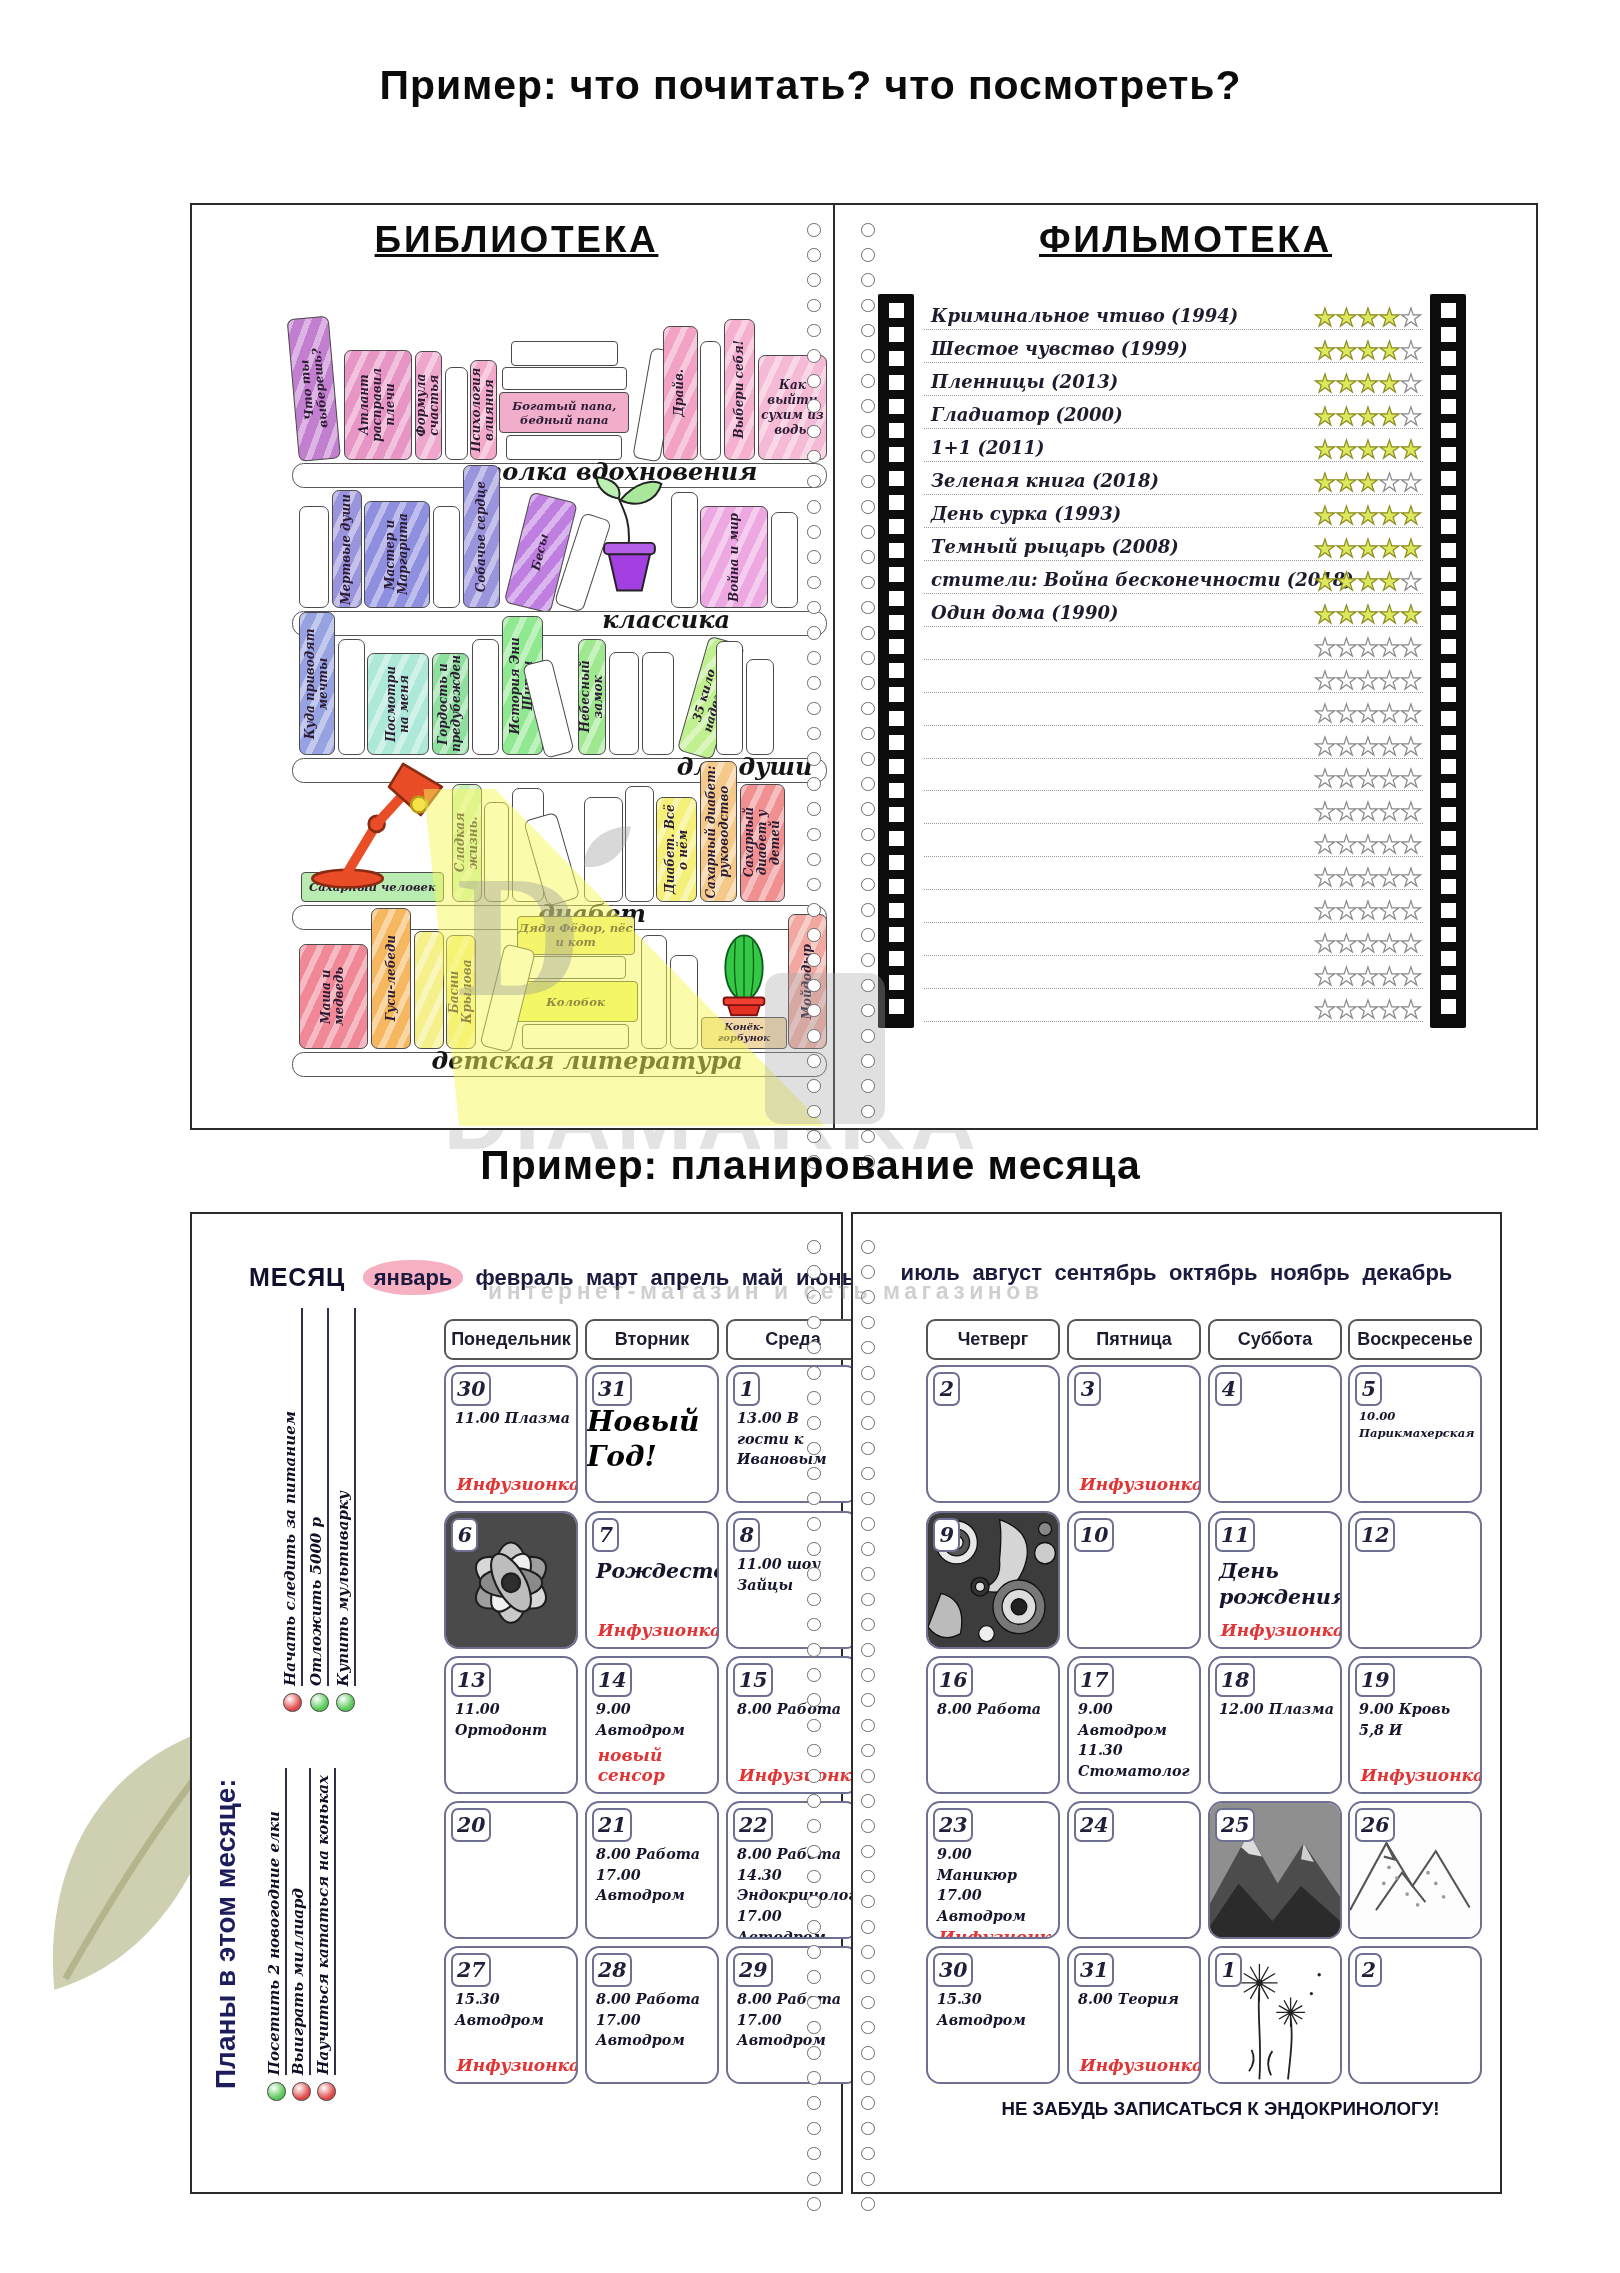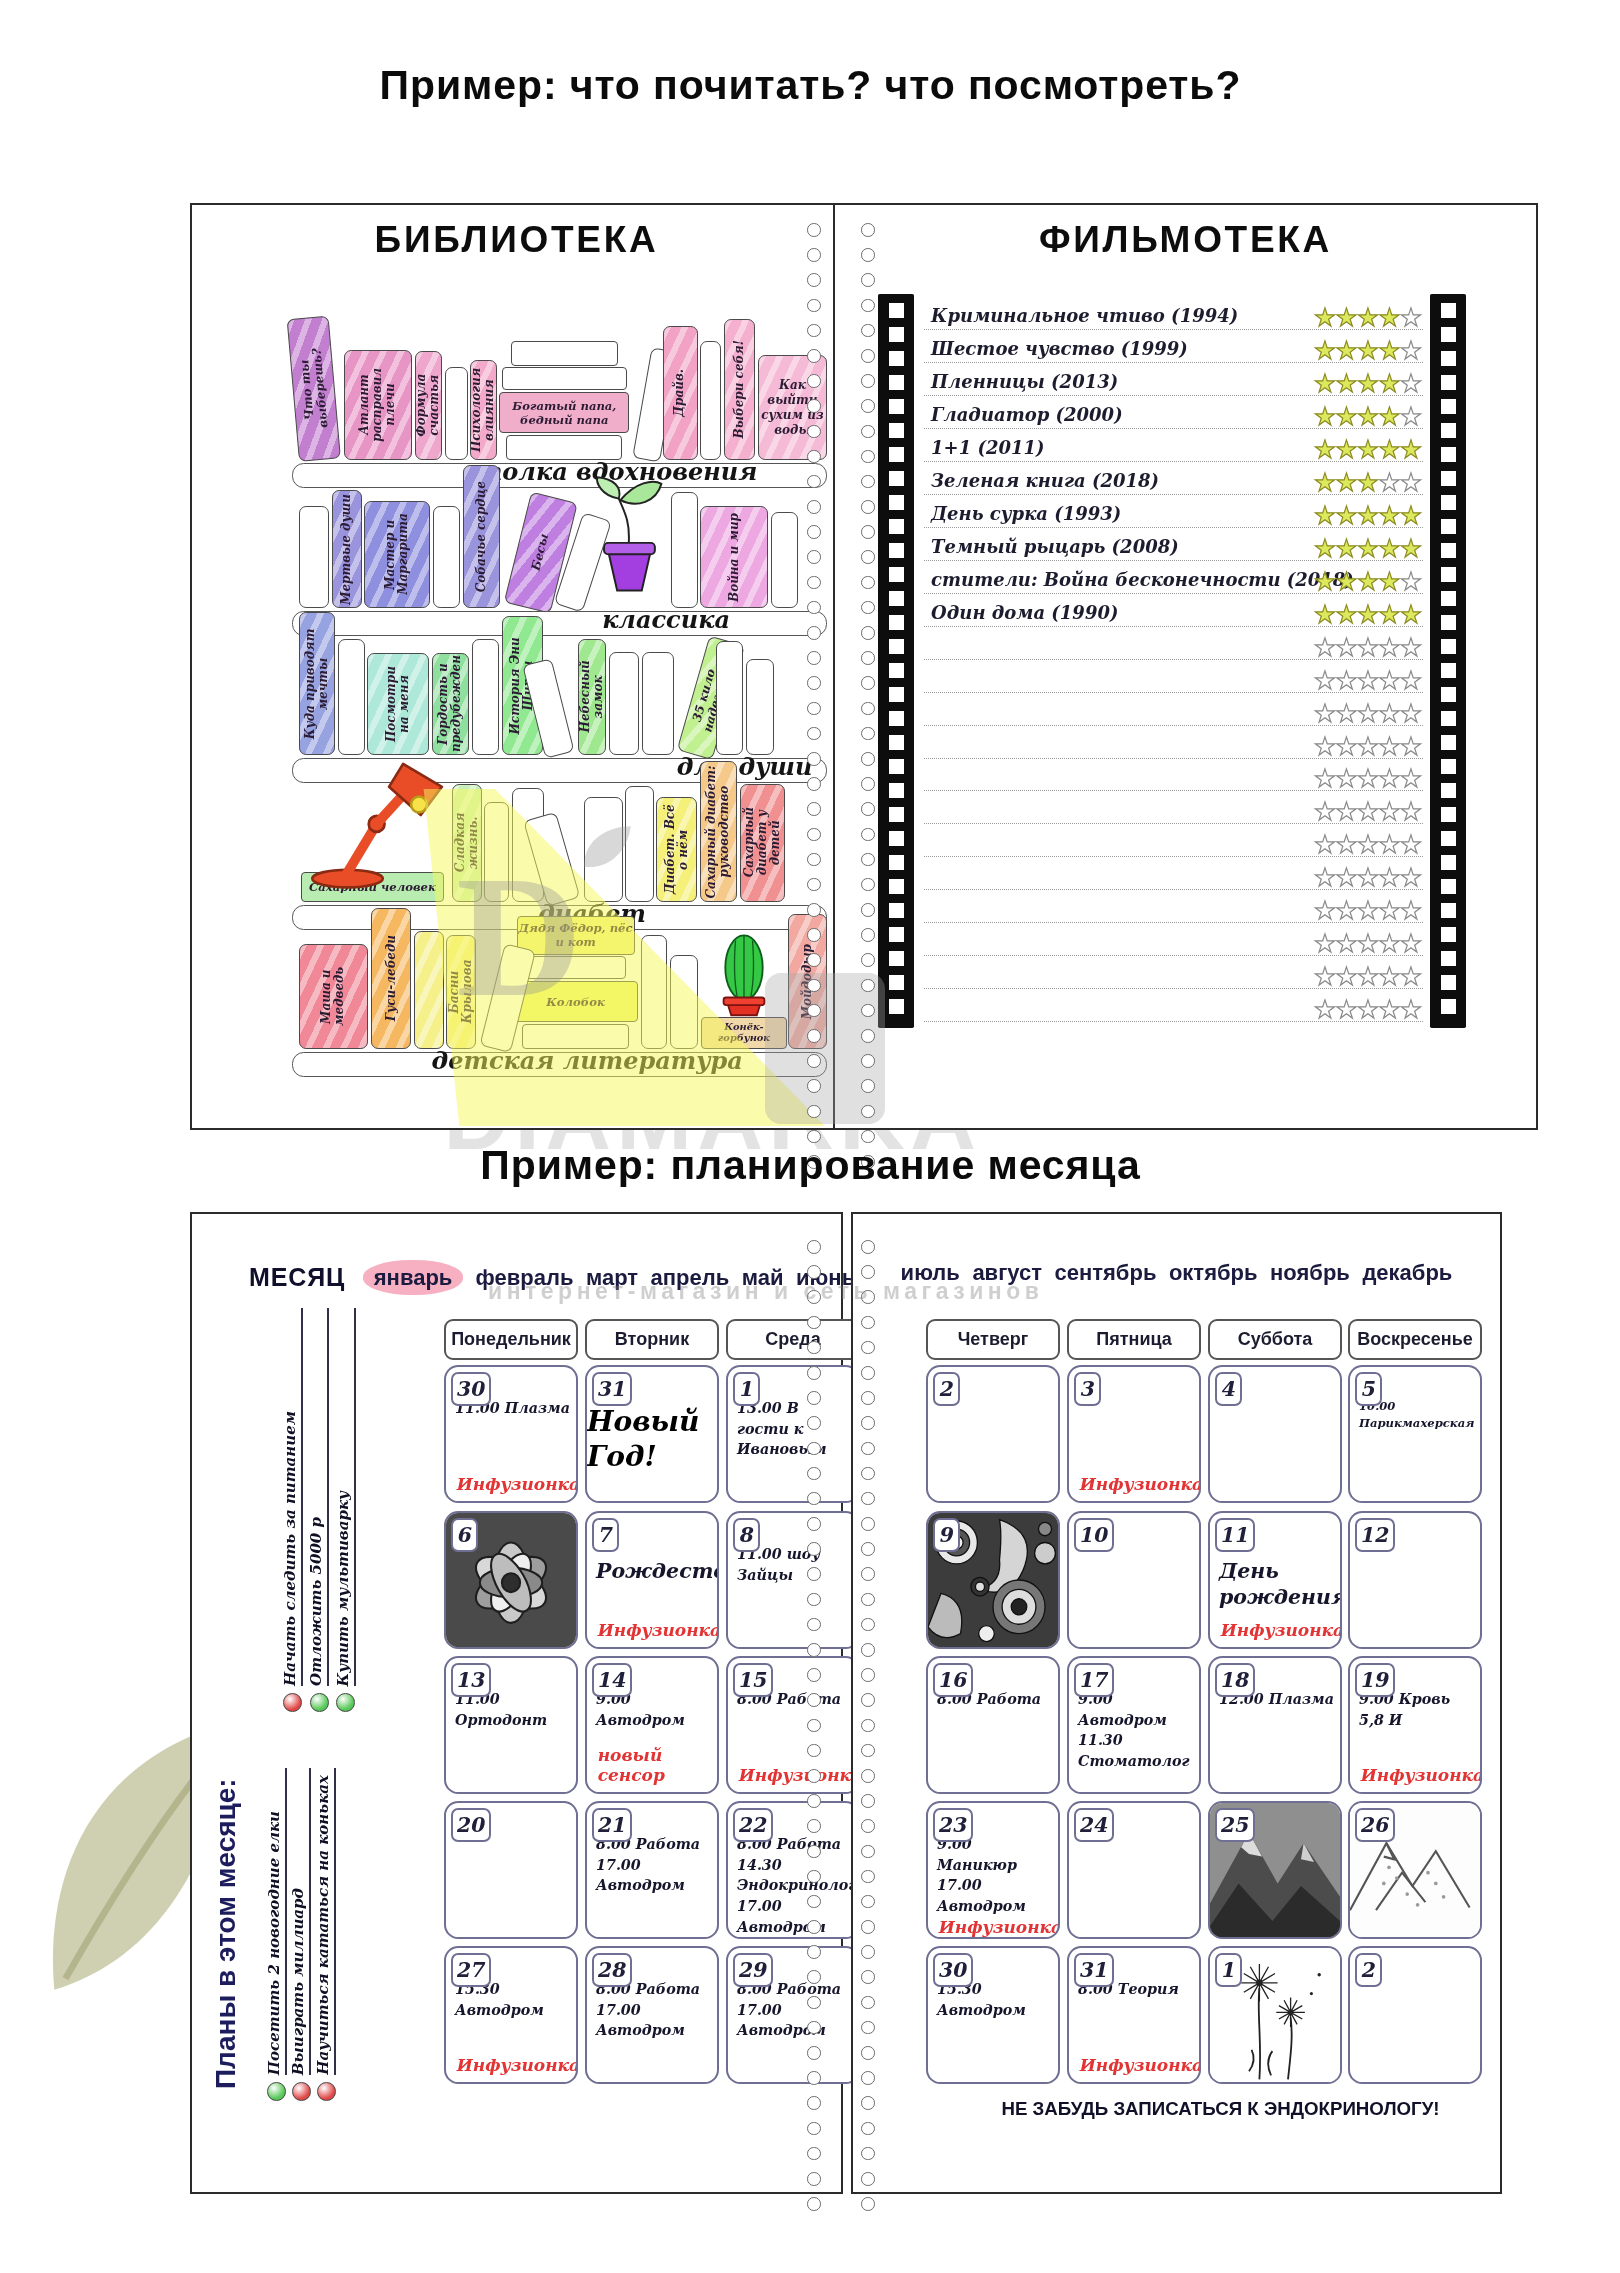--- a/index.html
+++ b/index.html
@@ -2,21 +2,21 @@
 <html style="font-size:14.3px"><head>
 <meta charset="utf-8">
 <style>
   html,body{margin:0;padding:0;background:#fff;}
   .page{position:relative;width:1621px;height:2273px;background:#fff;overflow:hidden;
         font-family:"Liberation Sans",sans-serif;}
   .caption{position:absolute;left:0;width:100%;text-align:center;margin:0;
            font:700 41px "Liberation Sans",sans-serif;color:#0b0b0b;letter-spacing:0.9px;z-index:10;}
   .card{position:absolute;background:#fff;border:2.2px solid #2b2b2b;box-sizing:border-box;z-index:3;}
   .pagetitle{position:absolute;top:14.3px;left:0;width:100%;text-align:center;
-             font:700 37px "Liberation Sans",sans-serif;letter-spacing:2.7px;color:#0d0d0d;}
+             font:700 37px "Liberation Sans",sans-serif;letter-spacing:2.7px;color:#0d0d0d;text-decoration:underline;}
   
   .ringcol{position:absolute;width:14.3px;z-index:6;}
   .ring{width:11.6px;height:11.6px;border-radius:50%;border:1.8px solid #6b6b6b;background:#fff;margin:0 auto 11.6px auto;}
   
   .shelf{position:absolute;left:100px;width:535px;}
   .books{height:153px;display:flex;align-items:flex-end;gap:2.7px;padding-left:7.1px;box-sizing:border-box;}
   .book{position:relative;border:1.8px solid #4a4a4a;border-radius:7.1px;box-sizing:border-box;
         display:flex;align-items:center;justify-content:center;overflow:hidden;
         background-image:repeating-linear-gradient(115deg,rgba(255,255,255,.42) 0 6.2px,rgba(255,255,255,0) 6.2px 16px);}
   .vlabel{writing-mode:vertical-rl;transform:rotate(180deg);font:italic 700 12px "DejaVu Serif",serif;
@@ -42,21 +42,21 @@
           font:700 22px "Liberation Sans",sans-serif;color:#1b1b40;white-space:nowrap;}
   .mlabel{font:700 25px "Liberation Sans",sans-serif;color:#10102c;letter-spacing:0.9px;margin-right:5.3px;}
   .monthsel{background:#f7afc2;border-radius:48%;padding:4.5px 10.7px;}
   .wd{position:absolute;top:0;width:134px;height:41px;border:2.2px solid #555;border-radius:9px;background:#fff;
       display:flex;align-items:center;justify-content:center;font:700 18px "Liberation Sans",sans-serif;color:#1c1c30;box-sizing:border-box;}
   .cell{position:absolute;width:134px;height:138px;background:#fff;border:2.2px solid #6f6f93;border-radius:14.3px;
         box-sizing:border-box;overflow:hidden;display:flex;flex-direction:column;}
   .daybox{position:absolute;top:4.5px;left:5.3px;min-width:27px;height:34px;padding:0 3.6px;border:2px solid #6f6f93;border-radius:7.1px;
           background:#fff;display:flex;align-items:center;justify-content:center;
           font:italic 700 20.5px "DejaVu Serif",serif;color:#20203a;z-index:3;box-sizing:border-box;}
-  .entry{margin-top:31px;padding:0 5.3px 0 9px;font:italic 700 14.3px "DejaVu Serif",serif;color:#15152c;line-height:1.45;z-index:2;}
+  .entry{margin-top:41px;padding:0 5.3px 0 9px;font:italic 700 14.3px "DejaVu Serif",serif;color:#15152c;line-height:1.45;z-index:2;}
   .entry.em{font-size:20.5px;line-height:1.25;margin-top:46px;}
   .entry.small{font-size:11.6px;}
   .accent{margin-top:auto;padding:0 7.1px 7.1px 10.7px;font:italic 700 17px "DejaVu Serif",serif;color:#e23434;z-index:2;}
   .bigline{margin:auto;text-align:left;font:italic 700 28px "DejaVu Serif",serif;color:#000000;line-height:1.25;padding-top:9px;}
   .doodle{position:absolute;inset:0;z-index:1;}
   .doodle svg{width:100%;height:100%;display:block;}
   .note{position:absolute;width:100%;text-align:center;font:700 18.7px "Liberation Sans",sans-serif;color:#101028;}
   
   .vgoal{position:absolute;display:flex;justify-content:flex-end;gap:2.7px;}
   .vgoal .txt{writing-mode:vertical-rl;transform:rotate(180deg);font:italic 700 15px "DejaVu Serif",serif;

